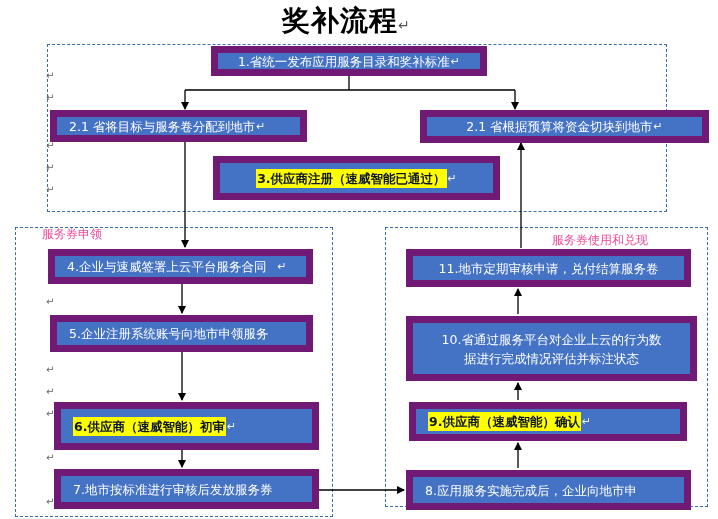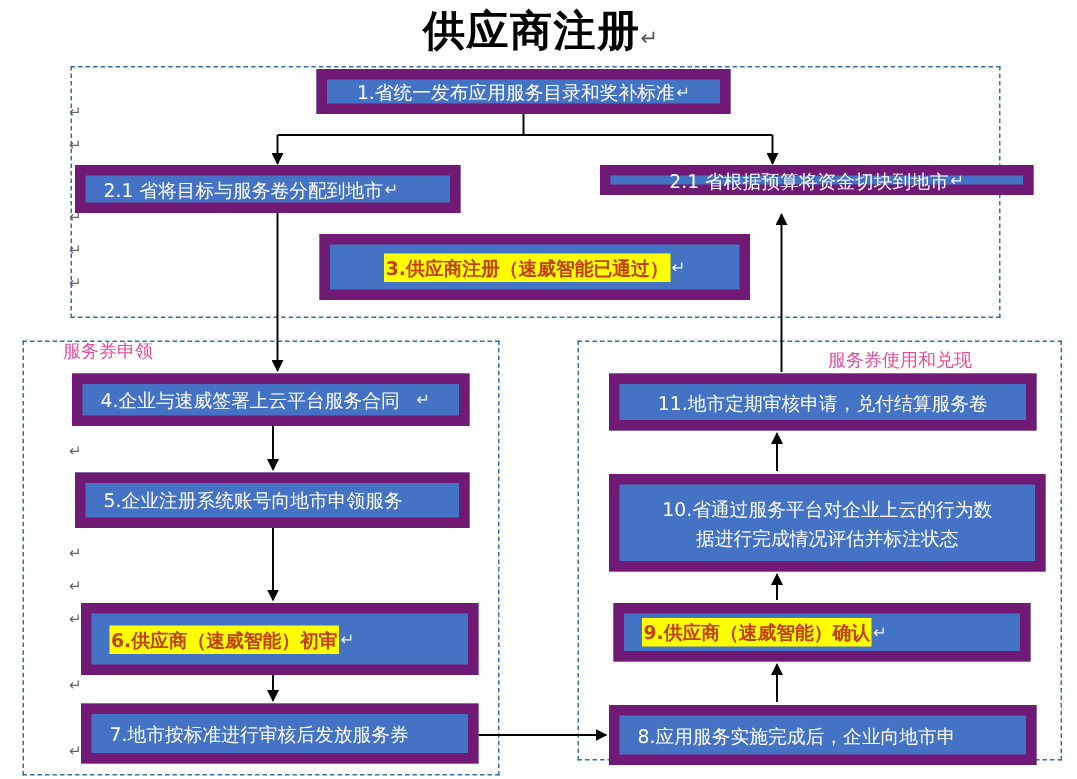--- a/index.html
+++ b/index.html
@@ -7,30 +7,30 @@
          font-family: "DejaVu Sans", "Liberation Sans", sans-serif; }
   .title { position: absolute; left: 282px; top: 2px; font-size: 28px; font-weight: bold;
            color: #000; letter-spacing: 1px; }
   .title .mark { font-size: 14px; font-weight: normal; color: #555; }
   .group { position: absolute; border: 1px dashed #3a6ea8; box-sizing: border-box; }
   .group-label { position: absolute; font-size: 12px; color: #ec4899; white-space: nowrap; }
   .box { position: absolute; background: #4472c4; border: 7px solid #701a75; box-sizing: border-box;
          color: #ffffff; font-size: 12.5px; display: flex; align-items: center; justify-content: center;
          text-align: center; line-height: 19px; padding: 0 4px; }
   .box.left { justify-content: flex-start; padding-left: 12px; }
-  .box .hl { background: #ffff00; color: #c2410c; font-weight: bold; padding: 0 1px; }
+  .box .hl { background: #ffff00; color: #0f172a; font-weight: bold; padding: 0 1px; }
   .box .pm { font-size: 11px; margin-left: 1px; opacity: 0.9; }
   .pmark { position: absolute; font-size: 10px; color: #666; left: 46px; }
   svg.lines { position: absolute; left: 0; top: 0; }
 </style>
 </head>
 <body>
 
 <div class="title">
-  <span>供应商注册</span><span class="mark">↵</span>
+  <span>奖补流程</span><span class="mark">↵</span>
 </div>
 
 <div class="group" style="left:47px; top:44px; width:620px; height:168px;"></div>
 <div class="group" style="left:15px; top:227px; width:318px; height:290px;"></div>
 <div class="group-label" style="left:42px; top:226px;">服务券申领</div>
 <div class="group" style="left:385px; top:227px; width:323px; height:280px;"></div>
 <div class="group-label" style="left:552px; top:232px;">服务券使用和兑现</div>
 
 <div class="pmark" style="top:70px;">↵</div>
 <div class="pmark" style="top:92px;">↵</div>
@@ -77,21 +77,21 @@
 <div class="box" style="left:211px; top:46px; width:276px; height:30px;">
   <span>1.省统一发布应用服务目录和奖补标准</span>
     <span class="pm">↵</span>
 </div>
 
 <div class="box left" style="left:50px; top:110px; width:257px; height:32px;">
   <span>2.1 省将目标与服务卷分配到地市</span>
     <span class="pm">↵</span>
 </div>
 
-<div class="box" style="left:400px; top:110px; width:289px; height:20px;text-align:center;">
+<div class="box" style="left:420px; top:110px; width:289px; height:33px;text-align:center;">
   <span>2.1 省根据预算将资金切块到地市</span>
     <span class="pm">↵</span>
 </div>
 
 <div class="box" style="left:213px; top:156px; width:287px; height:44px;">
   <span class="hl">3.供应商注册（速威智能已通过）</span>
     <span class="pm">↵</span>
 </div>
 
 <div class="box left" style="left:48px; top:249px; width:265px; height:35px;gap:10px;">

